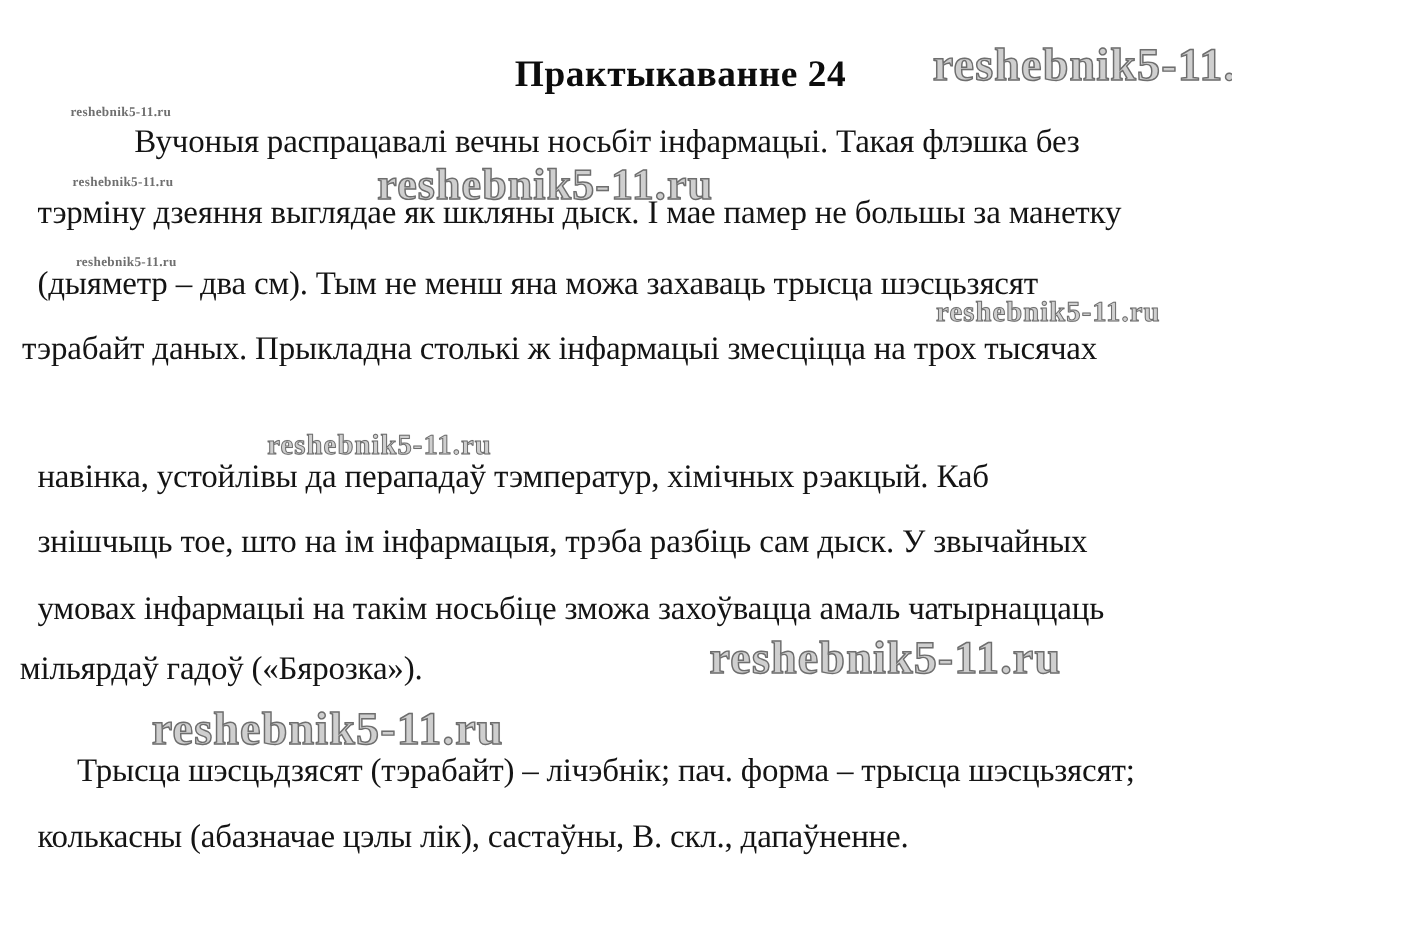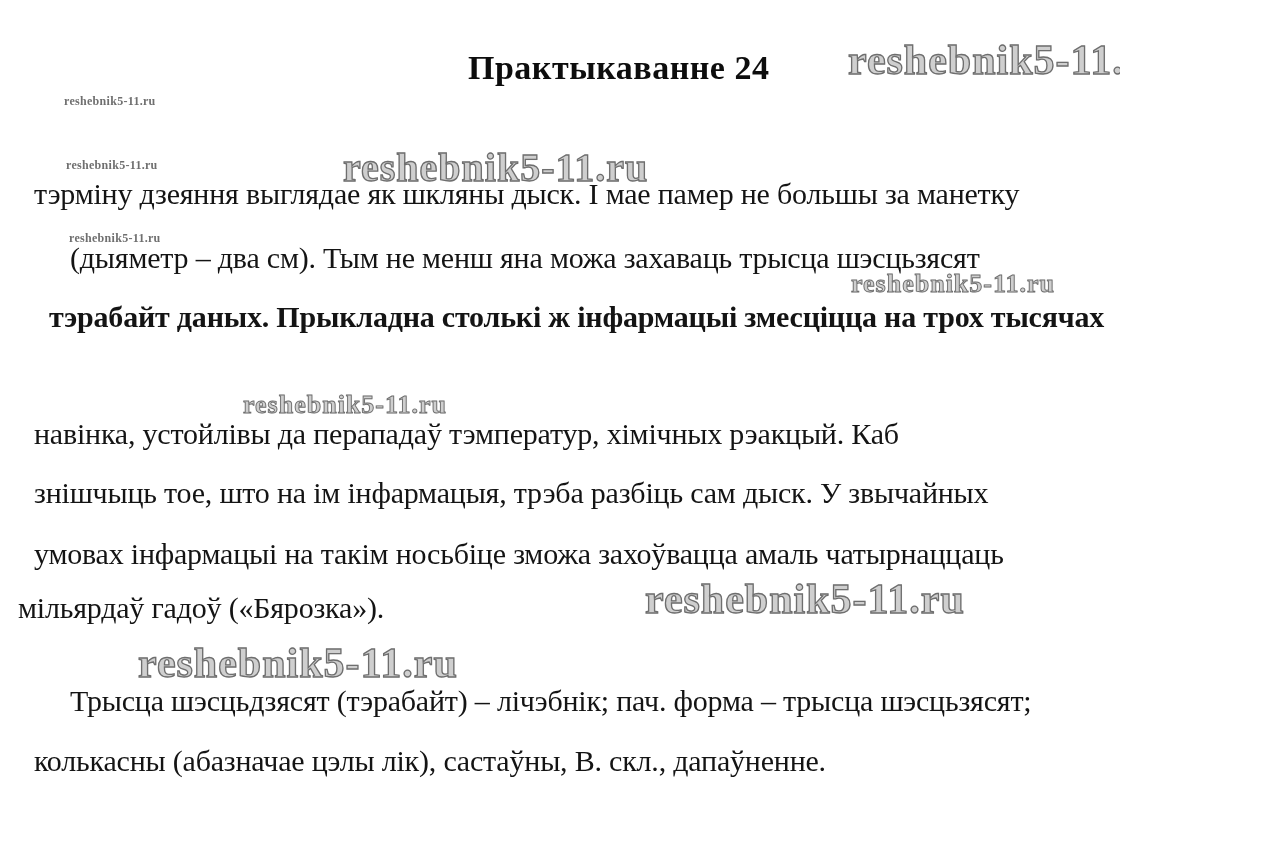--- a/index.html
+++ b/index.html
@@ -61,22 +61,22 @@
   .wm6 { top: 269px; left: 851px; font-size: 26px; -webkit-text-stroke: 0.9px #6e6e6e; }
   .wm7 { top: 390px; left: 243px; font-size: 26px; -webkit-text-stroke: 0.9px #6e6e6e; }
   .wm8 { top: 575px; left: 645px; font-size: 42px; }
   .wm9 { top: 639px; left: 138px; font-size: 42px; }
   .wmt1 { top: 94px;  left: 64px; }
   .wmt2 { top: 158px; left: 66px; }
   .wmt3 { top: 231px; left: 69px; }
   
   .l0  { top: 112px; left: 122px; }
   .l1  { top: 177px; left: 34px; }
-  .l2  { top: 241px; left: 34px; margin-left: 36px; }
-  .l3  { top: 300px; left: 49px; font-weight: bold; }
+  .l2  { top: 241px; left: 34px; }
+  .l3  { top: 300px; left: 20px; }
   .l4  { top: 358px; left: 34px; }
   .l5  { top: 417px; left: 34px; }
   .l6  { top: 476px; left: 34px; }
   .l7  { top: 537px; left: 34px; }
   .l8  { top: 591px; left: 18px; font-family: Liberation Serif, serif; }
   
   .a0 { top: 684px; left: 34px; margin-left: 36px; }
   .a1 { top: 744px; left: 34px; }
 </style>
 </head>
@@ -89,20 +89,21 @@
   <div class="wm wm1">reshebnik5-11.ru</div>
   <div class="wm-tiny wmt1">reshebnik5-11.ru</div>
   <div class="wm wm3">reshebnik5-11.ru</div>
   <div class="wm-tiny wmt2">reshebnik5-11.ru</div>
   <div class="wm-tiny wmt3">reshebnik5-11.ru</div>
   <div class="wm wm6">reshebnik5-11.ru</div>
   <div class="wm wm7">reshebnik5-11.ru</div>
   <div class="wm wm8">reshebnik5-11.ru</div>
   <div class="wm wm9">reshebnik5-11.ru</div>
 
+  <div class="line l0">Вучоныя распрацавалі вечны носьбіт інфармацыі. Такая флэшка без</div>
   <div class="line l1">тэрміну дзеяння выглядае як шкляны дыск. І мае памер не большы за манетку</div>
   <div class="line l2">(дыяметр – два см). Тым не менш яна можа захаваць трысца шэсцьзясят</div>
   <div class="line l3">тэрабайт даных. Прыкладна столькі ж інфармацыі змесціцца на трох тысячах</div>
   <div class="line l5">навінка, устойлівы да перападаў тэмператур, хімічных рэакцый. Каб</div>
   <div class="line l6">знішчыць тое, што на ім інфармацыя, трэба разбіць сам дыск. У звычайных</div>
   <div class="line l7">умовах інфармацыі на такім носьбіце зможа захоўвацца амаль чатырнаццаць</div>
   <div class="line l8">мільярдаў гадоў («Бярозка»).</div>
 
   <div class="line a0">Трысца шэсцьдзясят (тэрабайт) – лічэбнік; пач. форма – трысца шэсцьзясят;</div>
   <div class="line a1">колькасны (абазначае цэлы лік), састаўны, В. скл., дапаўненне.</div>

